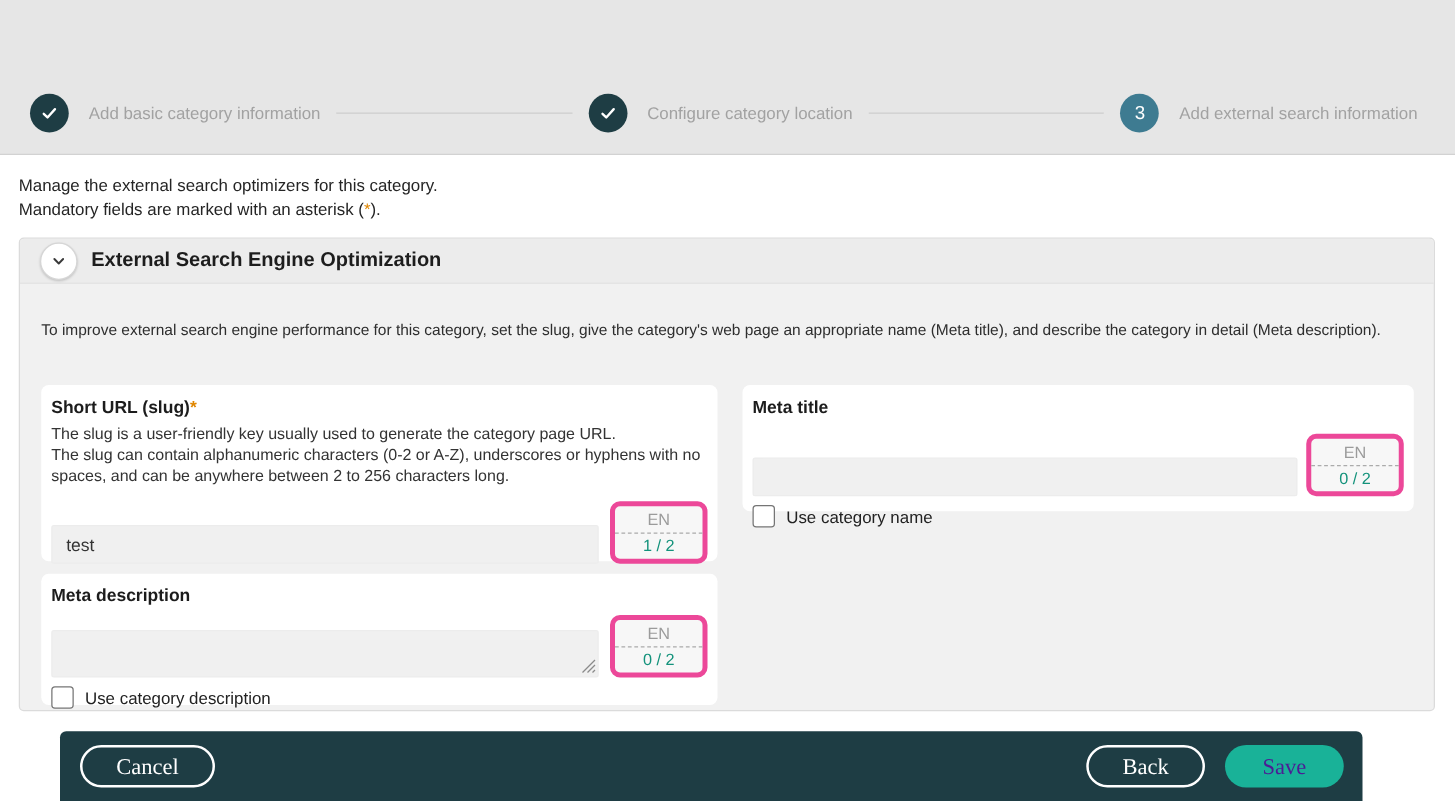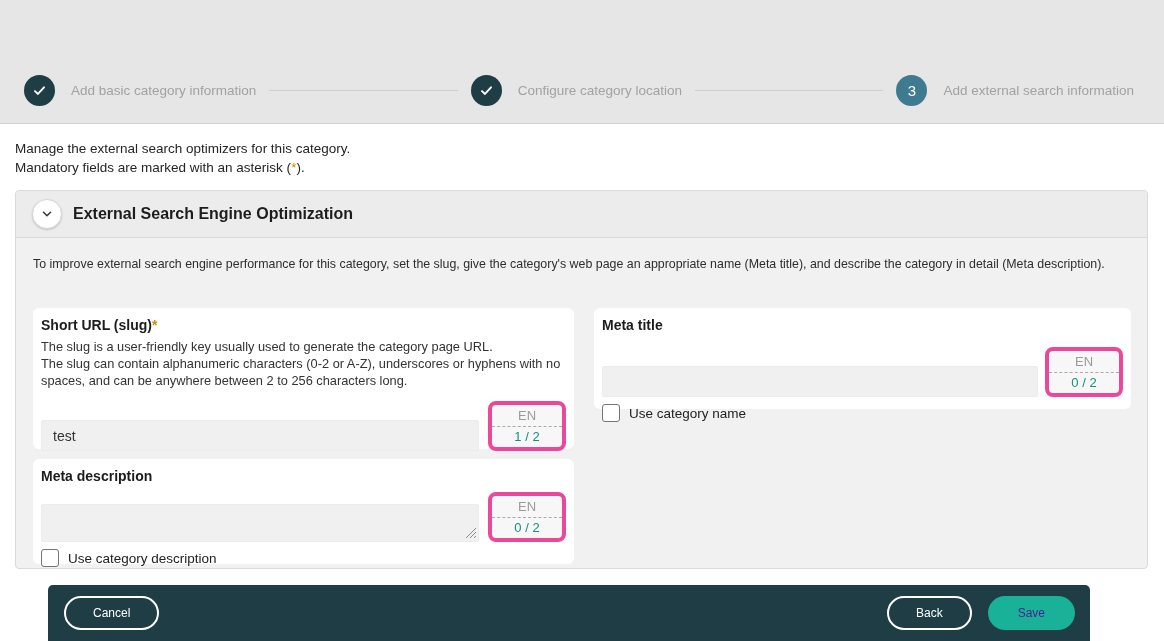--- a/index.html
+++ b/index.html
@@ -19,21 +19,21 @@
   .step-label{margin-left:16px;color:#a2a2a2;font-size:13.5px;white-space:nowrap;}
   .connector{flex:1 1 auto;height:1px;background:#cdcdcd;margin:0 13px;}
 
   
   .intro{position:absolute;left:15px;top:139px;font-size:13.5px;color:#252525;line-height:19px;}
   .asterisk{color:#e08600;}
 
   
   .panel{position:absolute;left:15px;top:190px;width:1133px;height:379px;background:#f1f1f1;
          border:1px solid #dbdbdb;border-radius:4px;box-sizing:border-box;}
-  .panel-header{height:47px;background:#ececec;border-bottom:1px solid #dbdbdb;
+  .panel-header{height:36px;background:#ececec;border-bottom:1px solid #dbdbdb;
                 border-radius:4px 4px 0 0;display:flex;align-items:center;padding-left:16px;
                 box-sizing:border-box;cursor:pointer;}
   .chevron-circle{width:28px;height:28px;background:#fff;border:1px solid #d6d6d6;border-radius:50%;
                   box-shadow:0 1px 2px rgba(0,0,0,.18);display:flex;align-items:center;justify-content:center;}
   .panel-title{margin-left:11px;font-size:16px;font-weight:700;color:#1d1d1d;}
   .panel-desc{position:absolute;left:17px;top:66px;font-size:12.4px;color:#2e2e2e;white-space:nowrap;}
 
   
   .card{position:absolute;background:#fff;border-radius:6px;box-sizing:border-box;padding:8px;}
   .card-slug{left:17px;top:117px;width:541px;height:141px;}
@@ -62,21 +62,21 @@
   .lang-bottom{flex:1;display:flex;align-items:center;justify-content:center;color:#13927b;font-size:13px;}
   .checkbox-row{display:flex;align-items:center;margin-top:7px;}
   .checkbox{width:16px;height:16px;background:#fff;border:1px solid #757575;border-radius:3px;
             flex:0 0 auto;cursor:pointer;}
   .checkbox-label{margin-left:9px;font-size:13.5px;color:#222;}
 
   
   .footer-bar{position:absolute;left:48px;top:585px;width:1042px;height:56px;background:#1e3d44;
               border-radius:5px 5px 0 0;display:flex;align-items:center;
               padding:0 15px 0 16px;box-sizing:border-box;}
-  .pill{height:34px;border-radius:17px;font-size:12px;font-family:Liberation Sans, sans-serif;cursor:pointer;
+  .pill{height:34px;border-radius:17px;font-size:18px;font-family:Liberation Serif, serif;cursor:pointer;
         display:flex;align-items:center;box-sizing:border-box;}
   .pill.outline{background:transparent;border:2px solid #fff;color:#fff;padding:0 27px;}
   .pill.primary{background:#19b298;border:none;color:#4c1d95;padding:0 30px;height:34px;}
   .spacer{flex:1;}
   .back-btn{margin-right:16px;}
 </style>
 </head>
 <body>
 
 <div id="stage">

